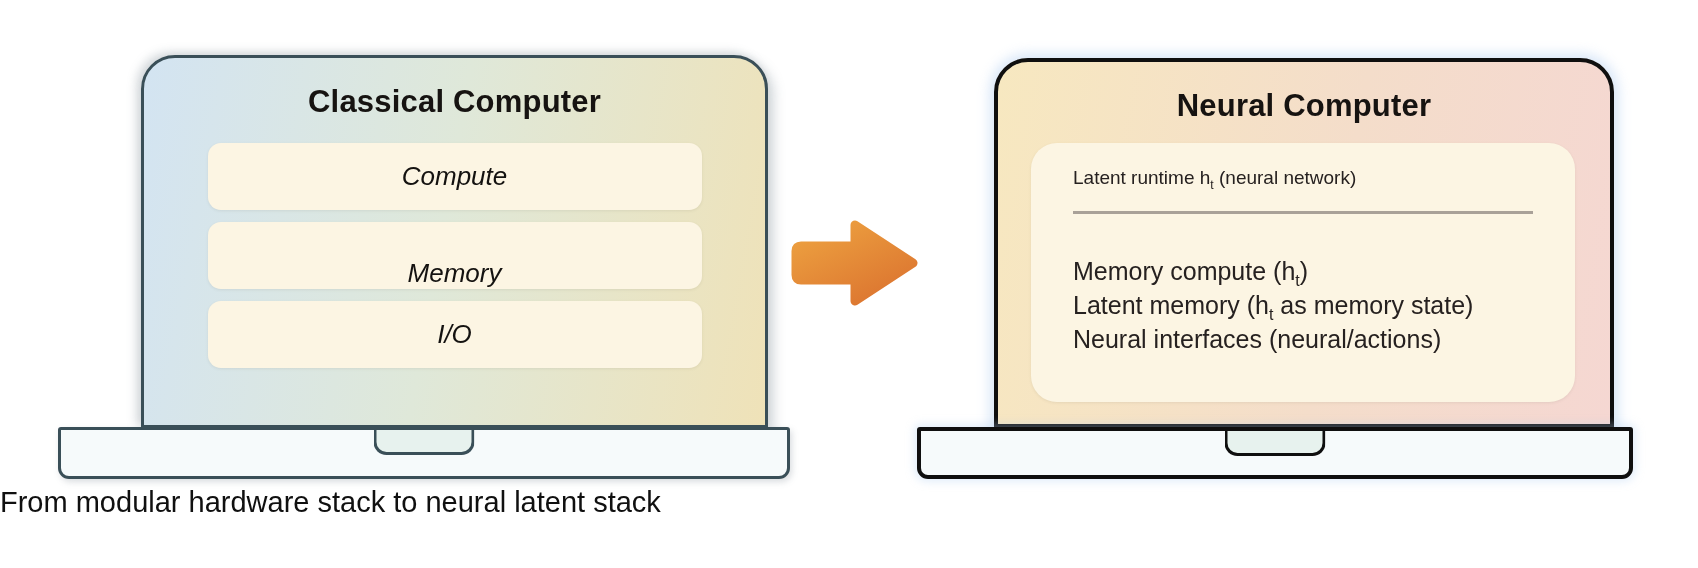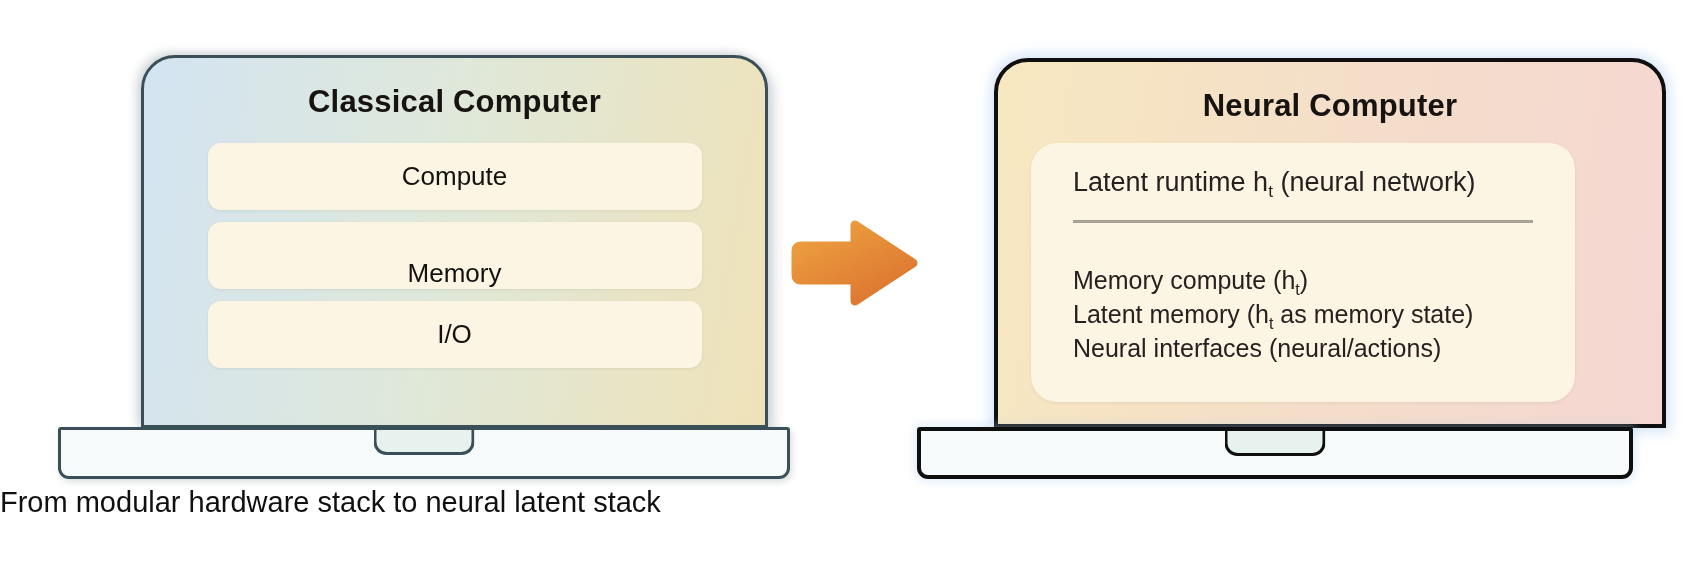--- a/index.html
+++ b/index.html
@@ -17,45 +17,45 @@
   }
   
   .screen{position:absolute; box-sizing:border-box; border-radius:34px 34px 0 0; z-index:1;margin-left:28px;}
   .screen-left{
     left:113px; top:55px; width:627px; height:373px;
     border:3.5px solid var(--frame_left);
     background:linear-gradient(100deg,var(--screen_left_start) 0%,var(--screen_left_mid) 48%,var(--screen_left_end) 100%);
     box-shadow:-5px -3px 10px rgba(110,125,135,.28), 6px 5px 12px rgba(110,125,135,.30);
   }
   .screen-right{
-    left:966px; top:58px; width:672px; height:370px;
+    left:966px; top:58px; width:620px; height:370px;
     border:4px solid var(--frame_right);
     background:linear-gradient(100deg,var(--screen_right_start) 0%,#f4ddca 55%,var(--screen_right_end) 100%);
     box-shadow:0 0 12px 5px rgba(175,205,240,.45);
   }
   .laptop-title{
     margin-top:26px; text-align:center; font-size:31px; font-weight:bold;
     color:var(--title_text); letter-spacing:.2px;
   }
   
   .hw-box{
     position:absolute; left:50%; transform:translateX(-50%);
     width:494px; height:67px; border-radius:13px; background:var(--panel_cream);
     box-shadow:0 1px 3px rgba(90,90,70,.10);
     display:flex; align-items:center; justify-content:center;
   }
-  .hw-box span{font-size:26px; color:#141210;}
+  .hw-box span{font-size:26px; color:#141210;font-style:italic;}
   .hw-box.b0{top:85px;} .hw-box.b1{top:164px;align-items:flex-end;} .hw-box.b2{top:243px;}
   
   .neural-panel{
     position:absolute; left:33px; top:81px; width:544px; height:259px;
     box-sizing:border-box; border-radius:26px; background:var(--panel_cream);
     padding:24px 42px 0 42px; box-shadow:0 1px 3px rgba(90,90,70,.10);
   }
-  .runtime-line{font-size:27px; color:var(--body_text);}
+  .runtime-line{font-size:19px; color:var(--body_text);}
   .panel-divider{border:none; height:2.5px; background:var(--divider); margin:22px 0 0 0; width:100%;}
   .neural-items{margin-top:40px; font-size:25px; line-height:34px; color:var(--body_text);}
   sub{font-size:64%; line-height:0;}
   
   .base{
     position:absolute; box-sizing:border-box; top:427px; height:52px; z-index:3;
     background:var(--base_fill); border-radius:3px 3px 11px 11px;
   }
   .base-left{left:58px; width:732px; border:3.5px solid var(--frame_left);
     box-shadow:2px 3px 6px rgba(110,125,135,.25);}

